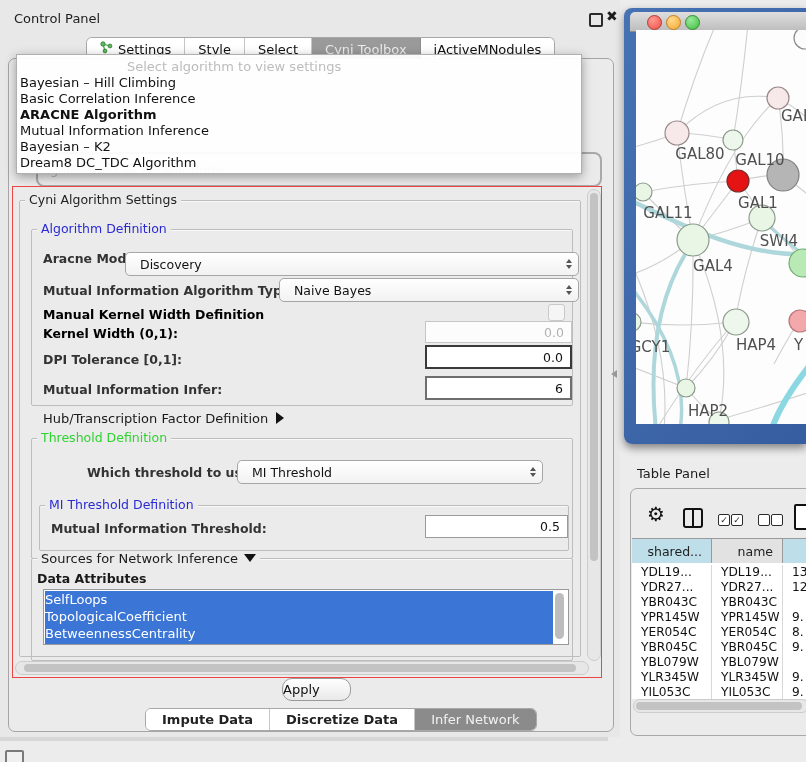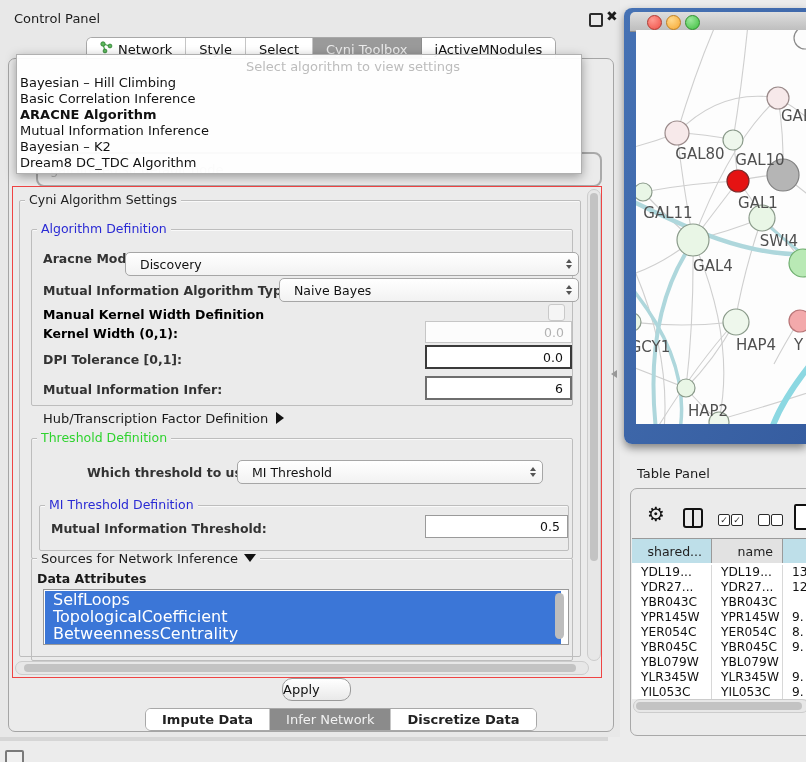--- a/index.html
+++ b/index.html
@@ -30,32 +30,32 @@
   .tri-up{width:0;height:0;border-left:3.5px solid transparent;border-right:3.5px solid transparent;border-bottom:4.5px solid #555;}
   .tri-dn{width:0;height:0;border-left:3.5px solid transparent;border-right:3.5px solid transparent;border-top:4.5px solid #555;}
   .field{position:absolute;background:#fff;border:1px solid #9a9a9a;display:flex;align-items:center;justify-content:flex-end;padding-right:7px;font-size:12.5px;color:#111;}
   .field.dis{background:#fcfcfc;border-color:#c6c6c6;color:#b2b2b2;}
   .field.dark{border:2px solid #3a3a3a;}
   .field.mid{border:2px solid #6e6e6e;}
   .chk{position:absolute;width:15px;height:15px;border:1px solid #c9c9c9;border-radius:3px;background:#f5f5f5;}
   .arrow-right{display:inline-block;width:0;height:0;border-top:6px solid transparent;border-bottom:6px solid transparent;border-left:8px solid #111;margin-left:8px;vertical-align:-1px;}
   .arrow-down{display:inline-block;width:0;height:0;border-left:6px solid transparent;border-right:6px solid transparent;border-top:8px solid #111;margin-left:6px;vertical-align:1px;}
   .list{position:absolute;left:42px;top:588px;width:524px;height:68px;background:#fff;border:1px solid #999;overflow:hidden;}
-  .litem{position:absolute;left:1px;width:508px;height:17px;background:#3b76d7;color:#fff;font-size:16px;line-height:17px;padding-left:8px;}
+  .litem{position:absolute;left:1px;width:508px;height:17px;background:#3b76d7;color:#fff;font-size:13px;line-height:17px;padding-left:0;}
   .sb-track-v{position:absolute;background:#e7e7e7;border:1px solid #cicic1;border:1px solid #cccccc;border-radius:7px;}
   .sb-thumb{position:absolute;background:#c3c3c3;border-radius:6px;}
   .btn{position:absolute;background:linear-gradient(#ffffff,#e9e9e9);border:1px solid #9a9a9a;border-radius:10px;display:flex;align-items:center;justify-content:flex-start;font-size:13px;color:#111;margin-left:12px;}
   .btabs{position:absolute;left:145px;top:708px;height:21px;display:flex;border:1px solid #a8a8a8;border-radius:6px;background:#fff;overflow:hidden;}
   .btab{display:flex;align-items:center;padding:0 16px;font-size:13px;font-weight:bold;color:#222;border-right:1px solid #c6c6c6;background:#fff;}
   .btab:last-child{border-right:none;}
   .btab.sel{background:#8b8b8b;color:#f2f2f2;font-weight:normal;}
   
   .ghost-combo{position:absolute;left:36px;top:152px;width:550px;height:31px;border:2px solid #a9a9a9;border-radius:8px;background:#ebebeb;display:flex;align-items:center;padding-left:12px;color:#b5b5b5;font-size:13px;}
   .popup{position:absolute;left:16px;top:54px;width:564px;height:118px;background:rgba(255,255,255,0.94);border:1px solid #b0b0b0;box-shadow:0 3px 10px rgba(0,0,0,0.35);}
-  .dd-ph{position:absolute;left:110px;top:4px;width:452px;text-align:center;color:#bcbcbc;font-size:13px;}
+  .dd-ph{position:absolute;left:110px;top:4px;width:452px;color:#bcbcbc;font-size:13px;}
   .dd-item{position:absolute;left:3px;width:550px;height:16px;font-size:13px;line-height:16px;color:#111;white-space:nowrap;}
   
   .netwin{position:absolute;left:624px;top:8px;width:182px;height:436px;background:linear-gradient(120deg,#4672b4,#365da0);border-radius:8px 0 0 8px;box-shadow:0 4px 8px rgba(0,0,0,0.45);}
   .titlebar{position:absolute;left:6px;top:4px;width:176px;height:19px;background:linear-gradient(#dedede,#bdbdbd);border-radius:5px 0 0 0;border-bottom:1px solid #8f8f8f;}
   .light{position:absolute;top:3px;width:13px;height:13px;border-radius:50%;}
   .canvas{position:absolute;left:12px;top:22px;width:170px;height:394px;background:#fdfdfd;overflow:hidden;}
   svg text{font-family:"DejaVu Sans","Liberation Sans",sans-serif;font-size:15px;fill:#4f4f4f;}
   
   .tp-label{position:absolute;left:637px;top:466px;font-size:13px;color:#1c1c1c;}
   .tpanel{position:absolute;left:630px;top:488px;width:180px;height:246px;background:#ebebeb;border:1px solid #a8a8a8;border-radius:7px 0 0 7px;overflow:hidden;}
@@ -89,21 +89,21 @@
       <div class="tab">
         <span>
           <svg width="13" height="13" viewBox="0 0 13 13">
             <line x1="3" y1="3" x2="10" y2="5" stroke="#49a84d" stroke-width="1.2"></line>
             <line x1="3" y1="3" x2="5" y2="10" stroke="#49a84d" stroke-width="1.2"></line>
             <circle cx="3" cy="3" r="2.2" fill="#5cb85c" stroke="#2d7d31" stroke-width="0.8"></circle>
             <circle cx="10" cy="5" r="1.9" fill="#5cb85c" stroke="#2d7d31" stroke-width="0.8"></circle>
             <circle cx="5" cy="10" r="1.9" fill="#5cb85c" stroke="#2d7d31" stroke-width="0.8"></circle>
           </svg>
         </span>
-        <span>Network</span>
+        <span>Settings</span>
       </div>
       <div class="tab">
           <span>Style</span>
         </div>
       <div class="tab">
           <span>Select</span>
         </div>
       <div class="tab sel">
           <span>Cyni Toolbox</span>
         </div>
@@ -209,25 +209,25 @@
     </div>
 
     <div class="btn" style="left:270px;top:678px;width:67px;height:21px;">
       <span>Apply</span>
     </div>
 
     <div class="btabs">
       <div class="btab">
           <span>Impute Data</span>
         </div>
+      <div class="btab">
+          <span>Discretize Data</span>
+        </div>
       <div class="btab sel">
           <span>Infer Network</span>
-        </div>
-      <div class="btab">
-          <span>Discretize Data</span>
         </div>
     </div>
 
     <div class="popup">
       <div class="dd-ph">Select algorithm to view settings</div>
       <div class="dd-item" style="top:20px;">Bayesian – Hill Climbing</div>
       <div class="dd-item" style="top:36px;">Basic Correlation Inference</div>
       <div class="dd-item bold" style="top:52px;">ARACNE Algorithm</div>
       <div class="dd-item" style="top:68px;">Mutual Information Inference</div>
       <div class="dd-item" style="top:84px;">Bayesian – K2</div>

